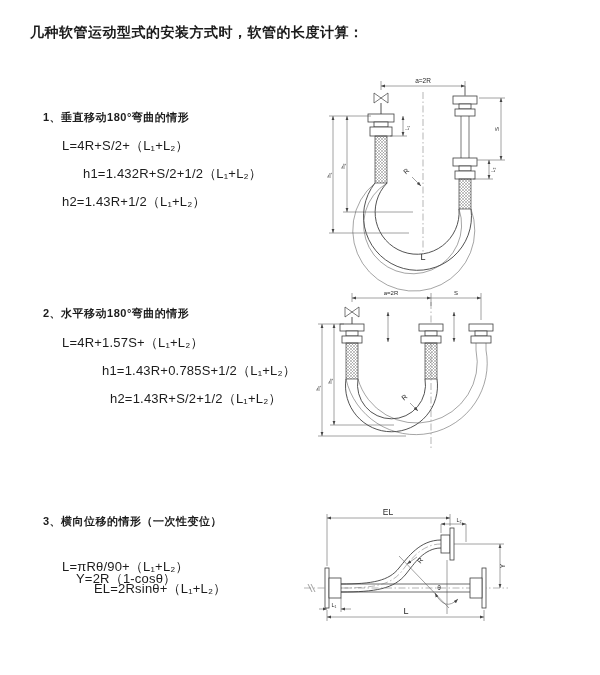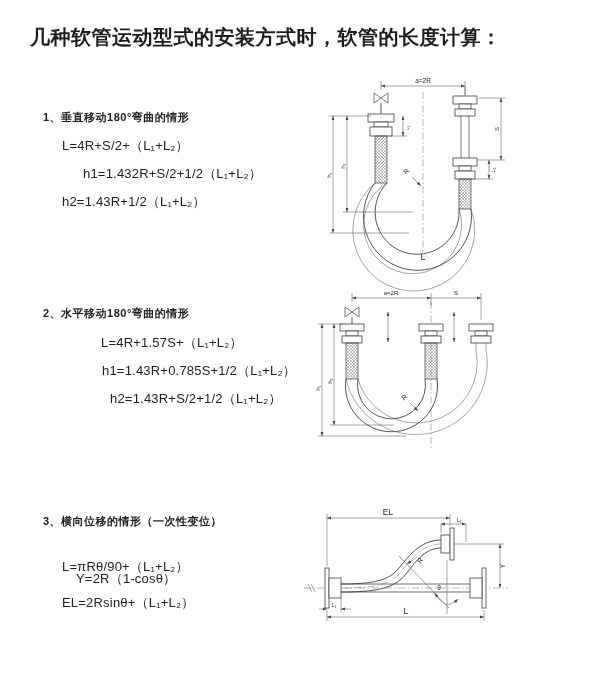--- a/index.html
+++ b/index.html
@@ -3,21 +3,21 @@
 <meta charset="utf-8">
 <style>
   html,body{margin:0;padding:0;}
   body{
     width:600px;height:675px;background:#ffffff;position:relative;
     font-family:"Liberation Sans","DejaVu Sans",sans-serif;
     color:#1c1c1c;overflow:hidden;
   }
   .page{position:absolute;inset:0;background:#fff;}
   .doc-title{
-    position:absolute;left:30px;top:24px;font-size:20px;font-weight:700;
+    position:absolute;left:30px;top:24px;font-size:14px;font-weight:700;
     letter-spacing:0.5px;white-space:nowrap;
   }
   .section-heading{
     position:absolute;left:43px;font-size:11px;font-weight:700;
     letter-spacing:0.5px;white-space:nowrap;
   }
   .formula{
     position:absolute;left:62px;font-size:13px;font-weight:400;
     letter-spacing:0.2px;white-space:nowrap;
   }
@@ -36,28 +36,28 @@
 <div class="page">
 
   <div class="doc-title">几种软管运动型式的安装方式时，软管的长度计算：</div>
 
   <div class="section-heading" style="top:110px;">1、垂直移动180°弯曲的情形</div>
   <div class="formula" style="top:137px;">L=4R+S/2+（L₁+L₂）</div>
   <div class="formula" style="top:165px;padding-left:21px;">h1=1.432R+S/2+1/2（L₁+L₂）</div>
   <div class="formula" style="top:193px;">h2=1.43R+1/2（L₁+L₂）</div>
 
   <div class="section-heading" style="top:306px;">2、水平移动180°弯曲的情形</div>
-  <div class="formula" style="top:334px;margin-left:39px;">L=4R+1.57S+（L₁+L₂）</div>
+  <div class="formula" style="top:334px;">L=4R+1.57S+（L₁+L₂）</div>
   <div class="formula" style="top:362px;padding-left:40px;">h1=1.43R+0.785S+1/2（L₁+L₂）</div>
   <div class="formula" style="top:390px;padding-left:48px;">h2=1.43R+S/2+1/2（L₁+L₂）</div>
 
   <div class="section-heading" style="top:514px;">3、横向位移的情形（一次性变位）</div>
   <div class="formula" style="top:542px;margin-top:16px;">L=πRθ/90+（L₁+L₂）</div>
   <div class="formula" style="top:570px;margin-left:14px;">Y=2R（1-cosθ）</div>
-  <div class="formula" style="top:594px;">EL=2Rsinθ+（L₁+L₂）</div>
+  <div class="formula" style="top:580px;margin-left:32px;">EL=2Rsinθ+（L₁+L₂）</div>
 
   <svg style="left:313px;top:70px;" width="265" height="192" viewBox="0 0 265 192">
     <defs>
       <marker id="d1a" markerWidth="9" markerHeight="8" refX="8" refY="4" orient="auto-start-reverse">
         <path d="M0,1.2 L8,4 L0,6.8 Z" fill="#444"></path>
       </marker>
       <pattern id="d1h" width="3" height="3" patternUnits="userSpaceOnUse">
         <path d="M0,0 L3,3 M3,0 L0,3" stroke="#777" stroke-width="0.45"></path>
       </pattern>
     </defs>

